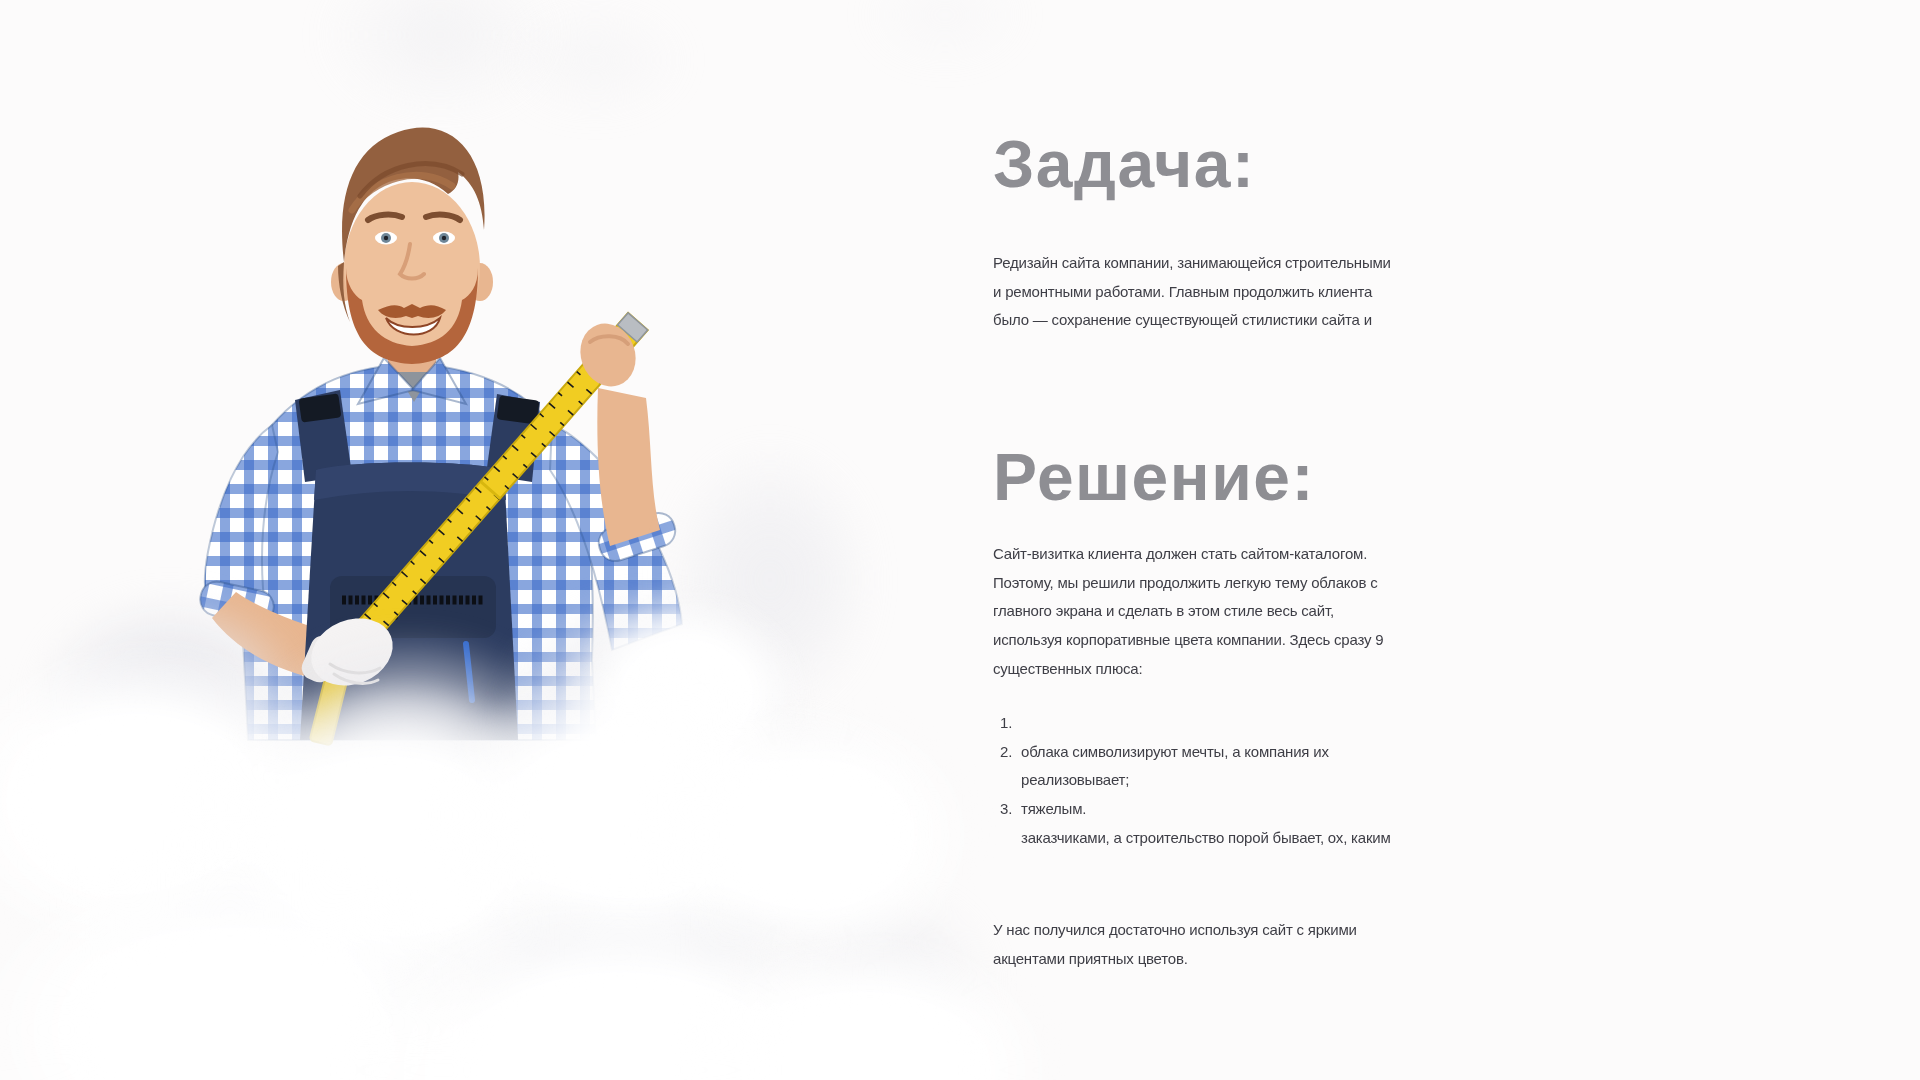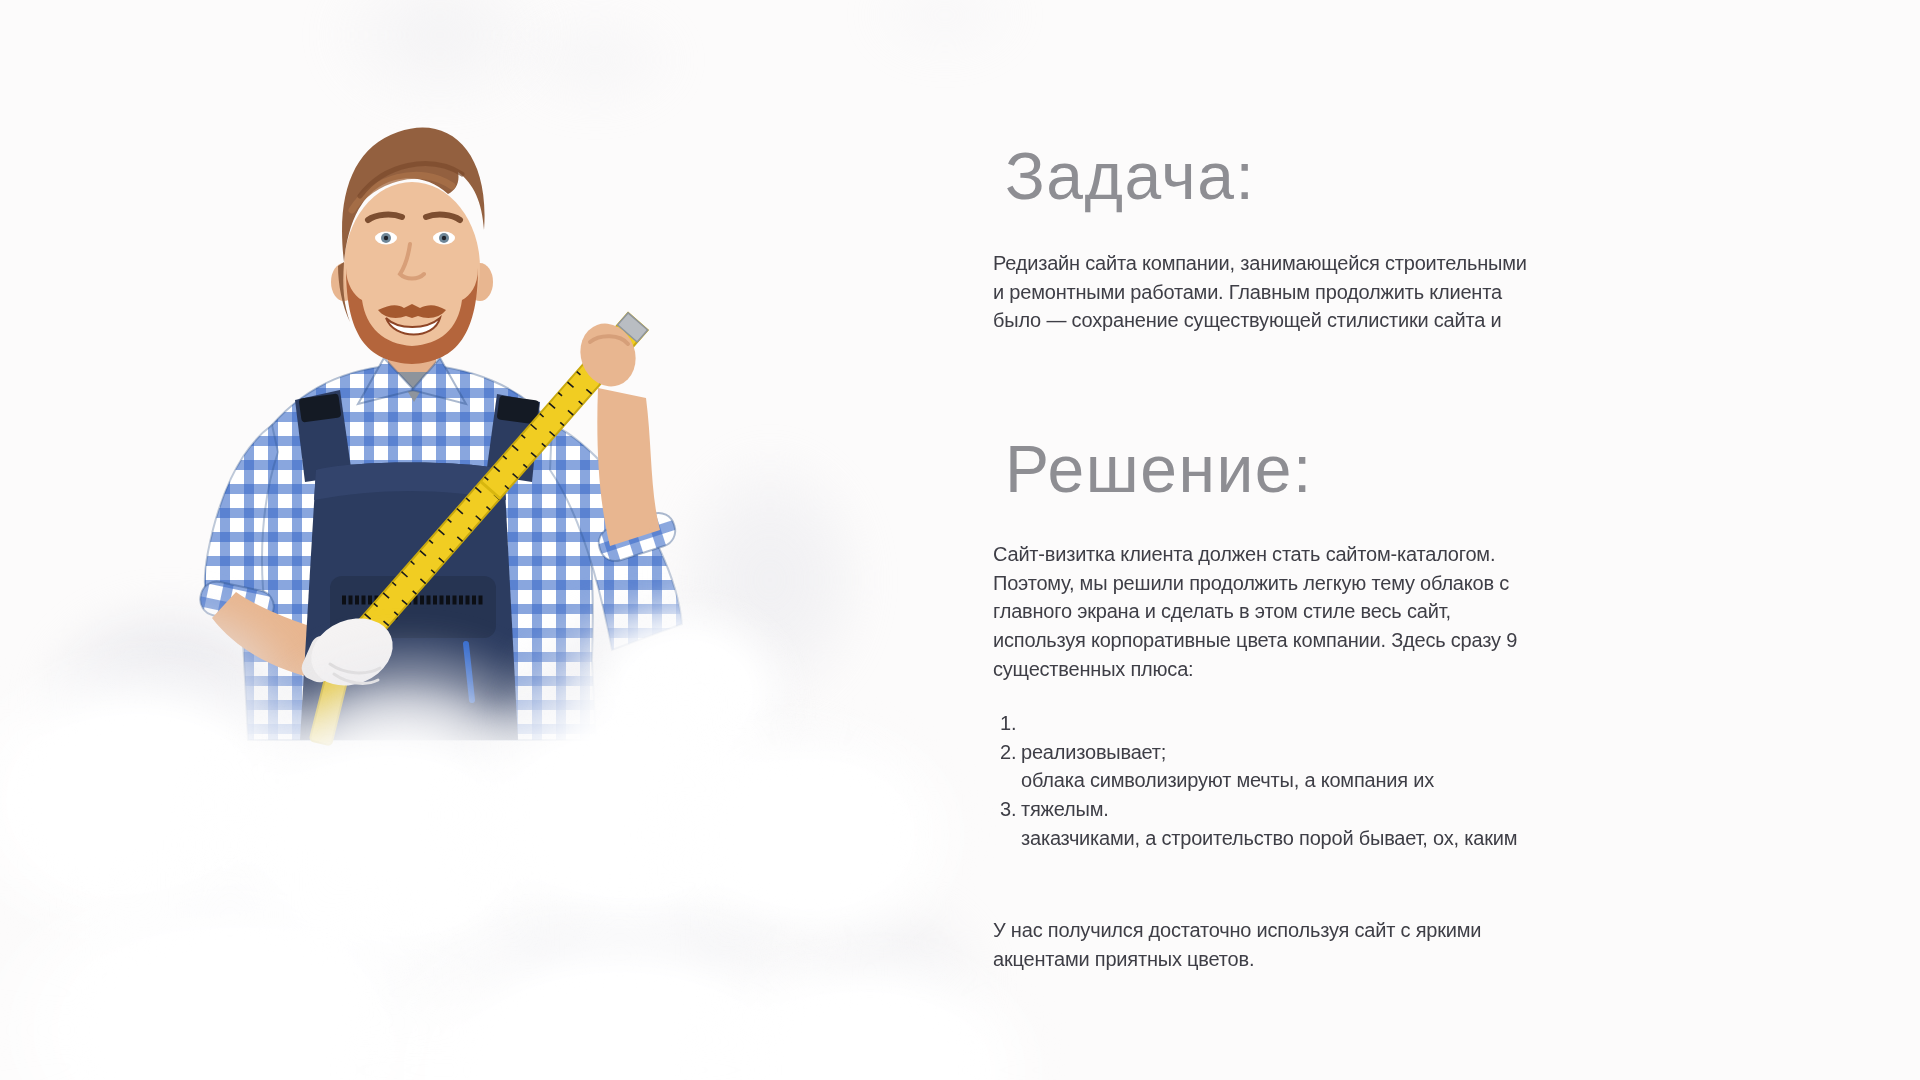--- a/index.html
+++ b/index.html
@@ -15,29 +15,29 @@
 
   .cloud { position:absolute; border-radius:50%; pointer-events:none; }
   .cloud.shade { background:radial-gradient(closest-side, #e7e7ec 0%, rgba(231,231,236,0.75) 45%, rgba(231,231,236,0) 100%); filter:blur(14px); }
   .cloud.puff  { background:radial-gradient(closest-side, #ffffff 0%, #ffffff 55%, rgba(255,255,255,0) 100%); filter:blur(10px); }
   .cloud.wisp  { background:radial-gradient(closest-side, #ededf0 0%, rgba(237,237,240,0) 100%); filter:blur(16px); }
 
   
   .content { position:absolute; left:993px; top:0; width:560px; height:1080px; color:#3e3e46; }
   .content section { position:absolute; left:0; }
   h1 {
-    margin:12px; font-size:66px; font-weight:400; line-height:1;
+    margin:0; font-size:66px; font-weight:700; line-height:1;
     color:#8e8e93; letter-spacing:1.5px;
   }
-  .body-text { font-size:20px; line-height:28.7px; letter-spacing:-0.2px; font-weight:400; }
+  .body-text { font-size:15px; line-height:28.7px; letter-spacing:-0.2px; font-weight:400; }
   .ln { display:block; white-space:nowrap; }
 
   #task-heading     { top:131px; }
   #task-body        { top:249px; }
-  #solution-heading { top:424px; }
+  #solution-heading { top:444px; }
   #solution-body    { top:540px; }
   #benefits-list    { top:709px; }
   #conclusion       { top:916px; }
 
   .olist { margin:0; padding:0; list-style:none; }
   .olist li { display:flex; }
   .olist .num { width:28px; flex:0 0 28px; text-align:left; padding-left:7px; box-sizing:border-box; }
 </style>
 </head>
 <body>
@@ -211,22 +211,22 @@
     </section>
 
     <section id="benefits-list" class="body-text">
       <ol class="olist">
         <li>
           <span class="num">1.</span>
         </li>
         <li>
           <span class="num">2.</span>
           <div>
+            <span class="ln">облака символизируют мечты, а компания их</span>
             <span class="ln">реализовывает;</span>
-            <span class="ln">облака символизируют мечты, а компания их</span>
           </div>
         </li>
         <li>
           <span class="num">3.</span>
           <div>
             <span class="ln">тяжелым.</span>
             <span class="ln">заказчиками, а строительство порой бывает, ох, каким</span>
           </div>
         </li>
       </ol>

